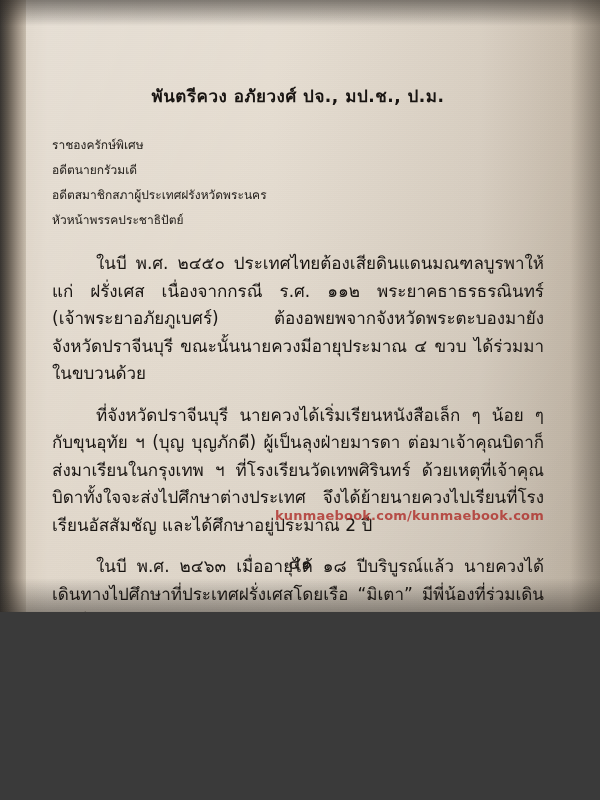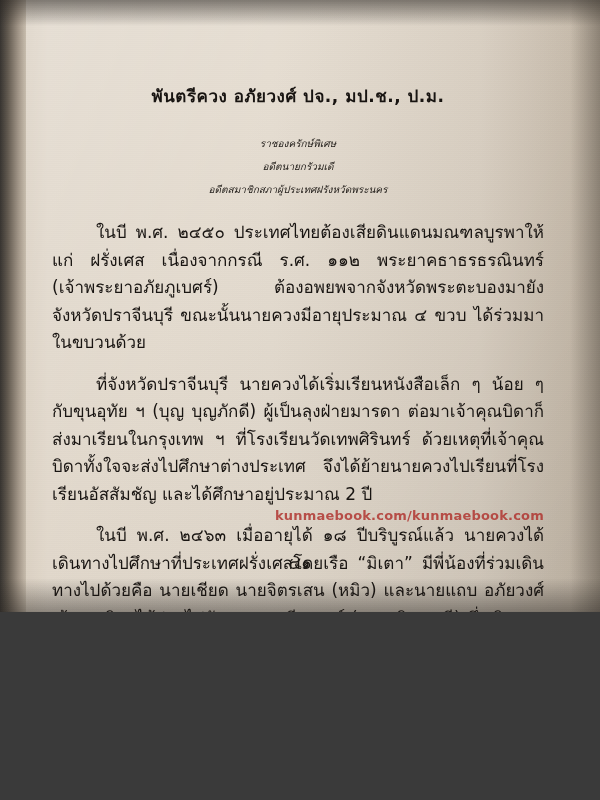--- a/index.html
+++ b/index.html
@@ -61,26 +61,25 @@
   .heading {
     text-align: center;
     font-weight: bold;
     font-size: 17px;
     letter-spacing: 0.5px;
     margin: 22px 0 30px 0;
     color: #171310;
   }
 
   .subline {
-    text-align: center;
-    font-size: 10px;
+    text-align: left;
+    font-size: 12px;
     line-height: 1.0;
     margin: 0 0 13px 0;
     color: #1b1713;
-    font-style: italic;
   }
 
   .para {
     font-size: 17px;
     line-height: 1.62;
     text-align: justify;
     text-justify: inter-word;
     margin: 14px 0 0 0;
     text-indent: 44px;
     color: #181411;
@@ -134,20 +133,21 @@
   <div id="top-shadow"></div>
   <div id="right-shadow"></div>
   <div id="bottom-shadow"></div>
 
   <div id="text-column">
     <div class="heading">พันตรีควง  อภัยวงศ์ ปจ., มป.ช., ป.ม.</div>
 
     <div class="subline">ราชองครักษ์พิเศษ</div>
     <div class="subline">อดีตนายกรัวมเดี</div>
     <div class="subline">อดีตสมาชิกสภาผู้ประเทศฝรังหวัดพระนคร</div>
+    <div class="subline">หัวหน้าพรรคประชาธิปัตย์</div>
 
     <div class="body-block">
       <p class="para">ในบี พ.ศ. ๒๔๕๐  ประเทศไทยต้องเสียดินแดนมณฑลบูรพาให้แก่ ฝรั่งเศส เนื่องจากกรณี ร.ศ. ๑๑๒ พระยาคธาธรธรณินทร์ (เจ้าพระยาอภัยภูเบศร์) ต้องอพยพจากจังหวัดพระตะบองมายังจังหวัดปราจีนบุรี  ขณะนั้นนายควงมีอายุประมาณ ๔ ขวบ ได้ร่วมมาในขบวนด้วย</p>
       <p class="para">ที่จังหวัดปราจีนบุรี  นายควงได้เริ่มเรียนหนังสือเล็ก ๆ น้อย ๆ กับขุนอุทัย ฯ (บุญ บุญภักดี)  ผู้เป็นลุงฝ่ายมารดา      ต่อมาเจ้าคุณบิดาก็ส่งมาเรียนในกรุงเทพ ฯ ที่โรงเรียนวัดเทพศิรินทร์  ด้วยเหตุที่เจ้าคุณบิดาทั้งใจจะส่งไปศึกษาต่างประเทศ จึงได้ย้ายนายควงไปเรียนที่โรงเรียนอัสสัมชัญ  และได้ศึกษาอยู่ประมาณ 2 ปี</p>
       <p class="para">ในบี พ.ศ. ๒๔๖๓  เมื่ออายุได้ ๑๘ ปีบริบูรณ์แล้ว  นายควงได้เดินทางไปศึกษาที่ประเทศฝรั่งเศสโดยเรือ “มิเตา”  มีพี่น้องที่ร่วมเดินทางไปด้วยคือ นายเชียด นายจิตรเสน (หมิว) และนายแถบ อภัยวงศ์  เจ้าคุณบิดาได้ฝากไปกับพระบานุรีวราษฐ์ (ชวน  สิงหเสนี)   ซึ่งเดินทางไปรับราชการใน ตำแหน่งอัครราชทูตประจำพระราชสำนักเซนต์เยมส์</p>
     </div>
   </div>
 
   <div id="watermark">kunmaebook.com/kunmaebook.com</div>
 

